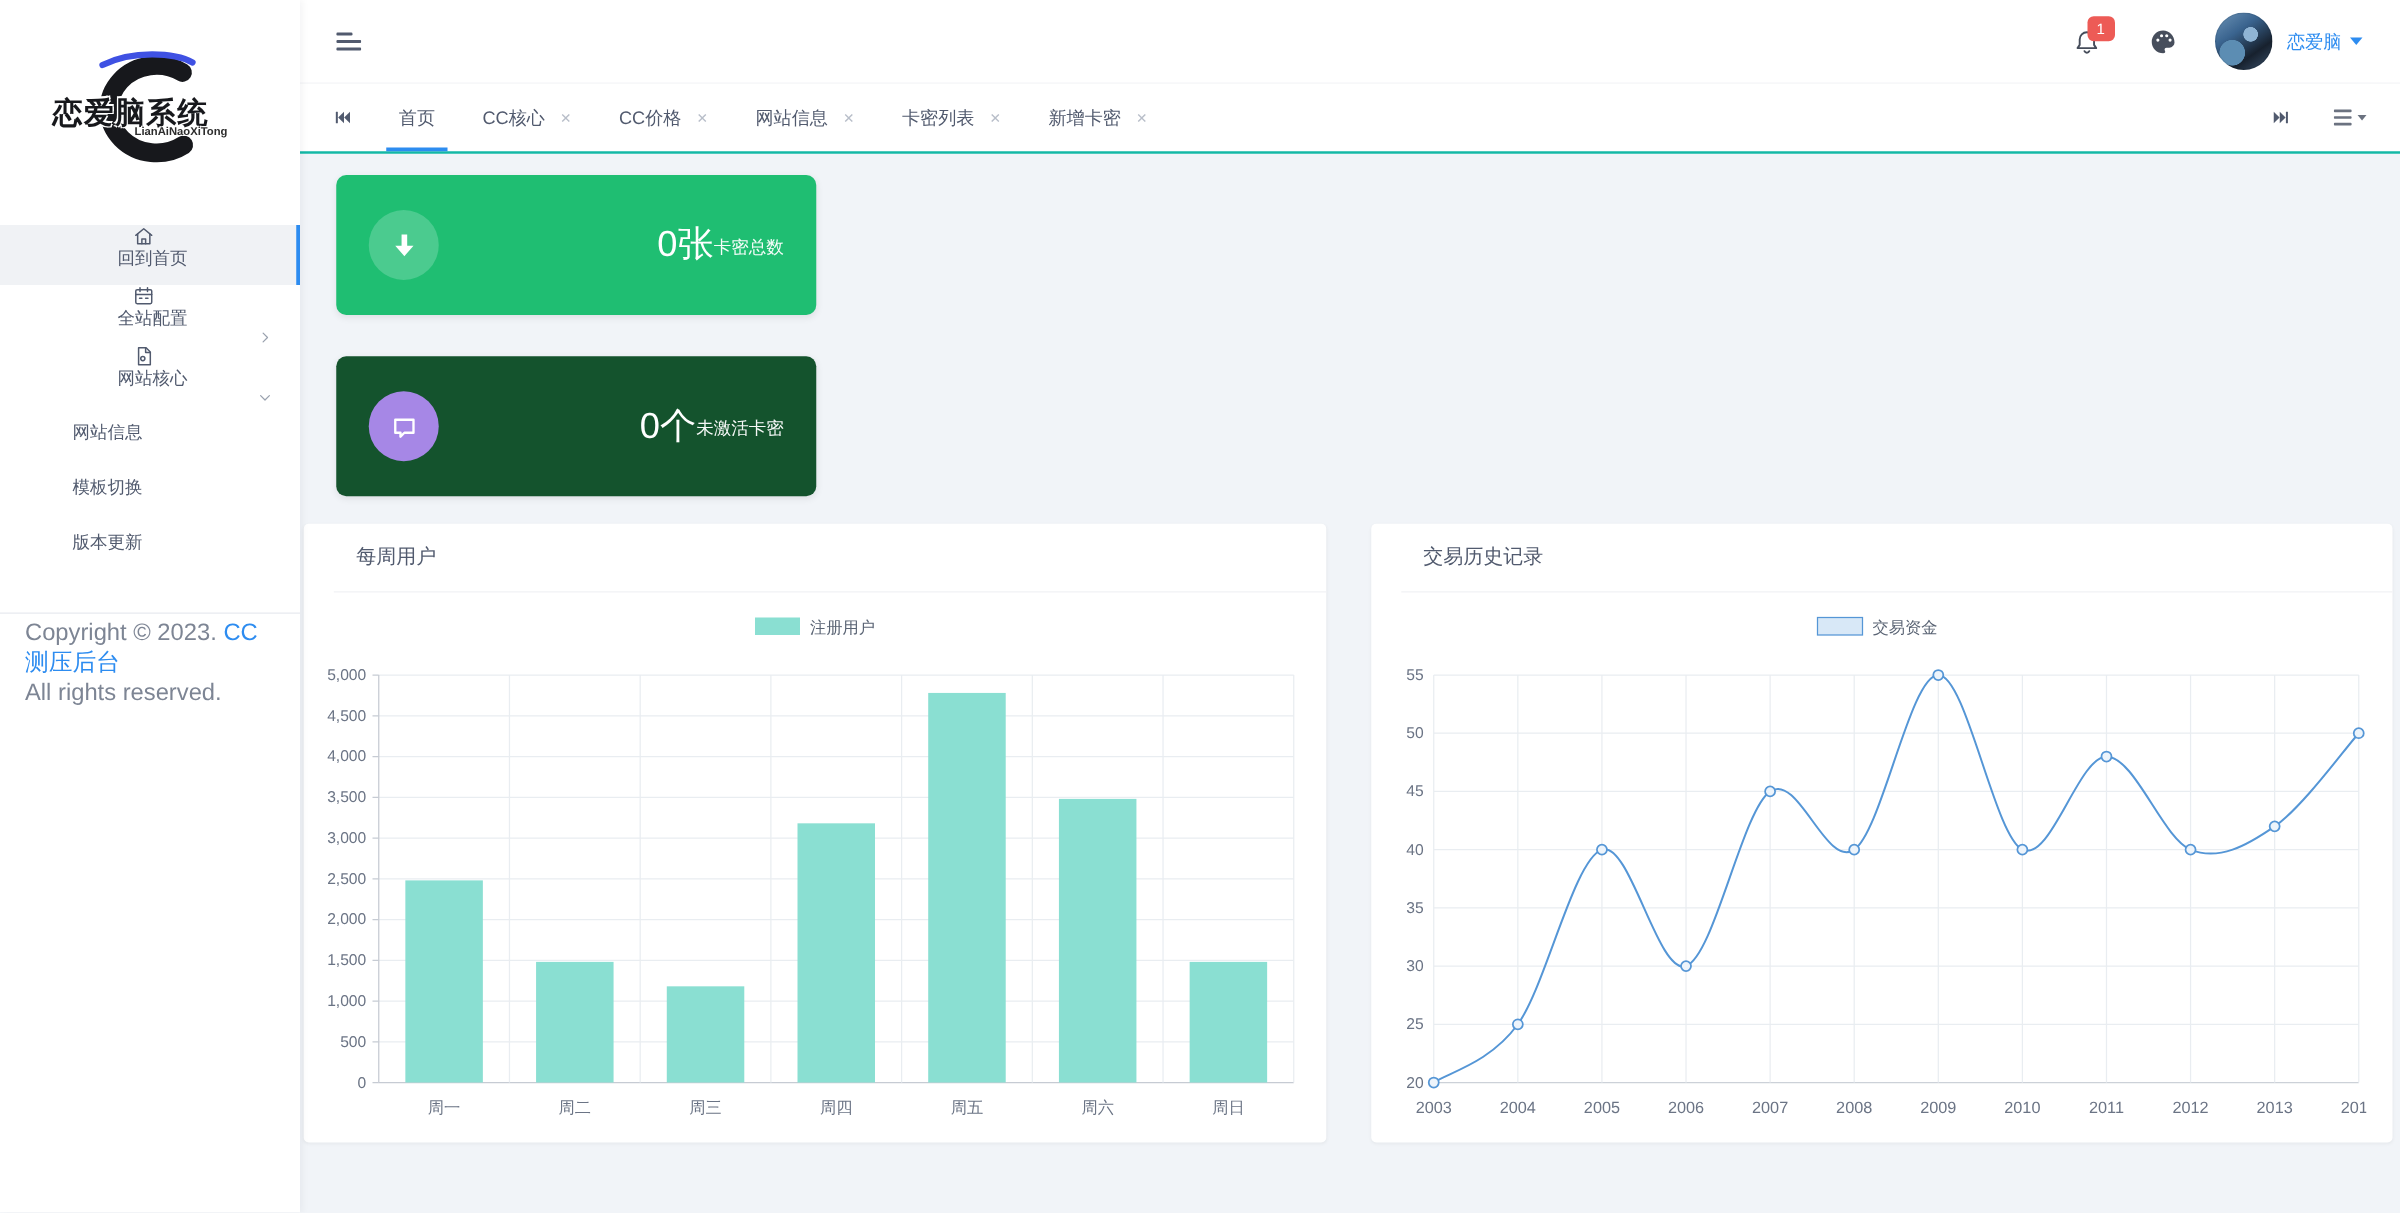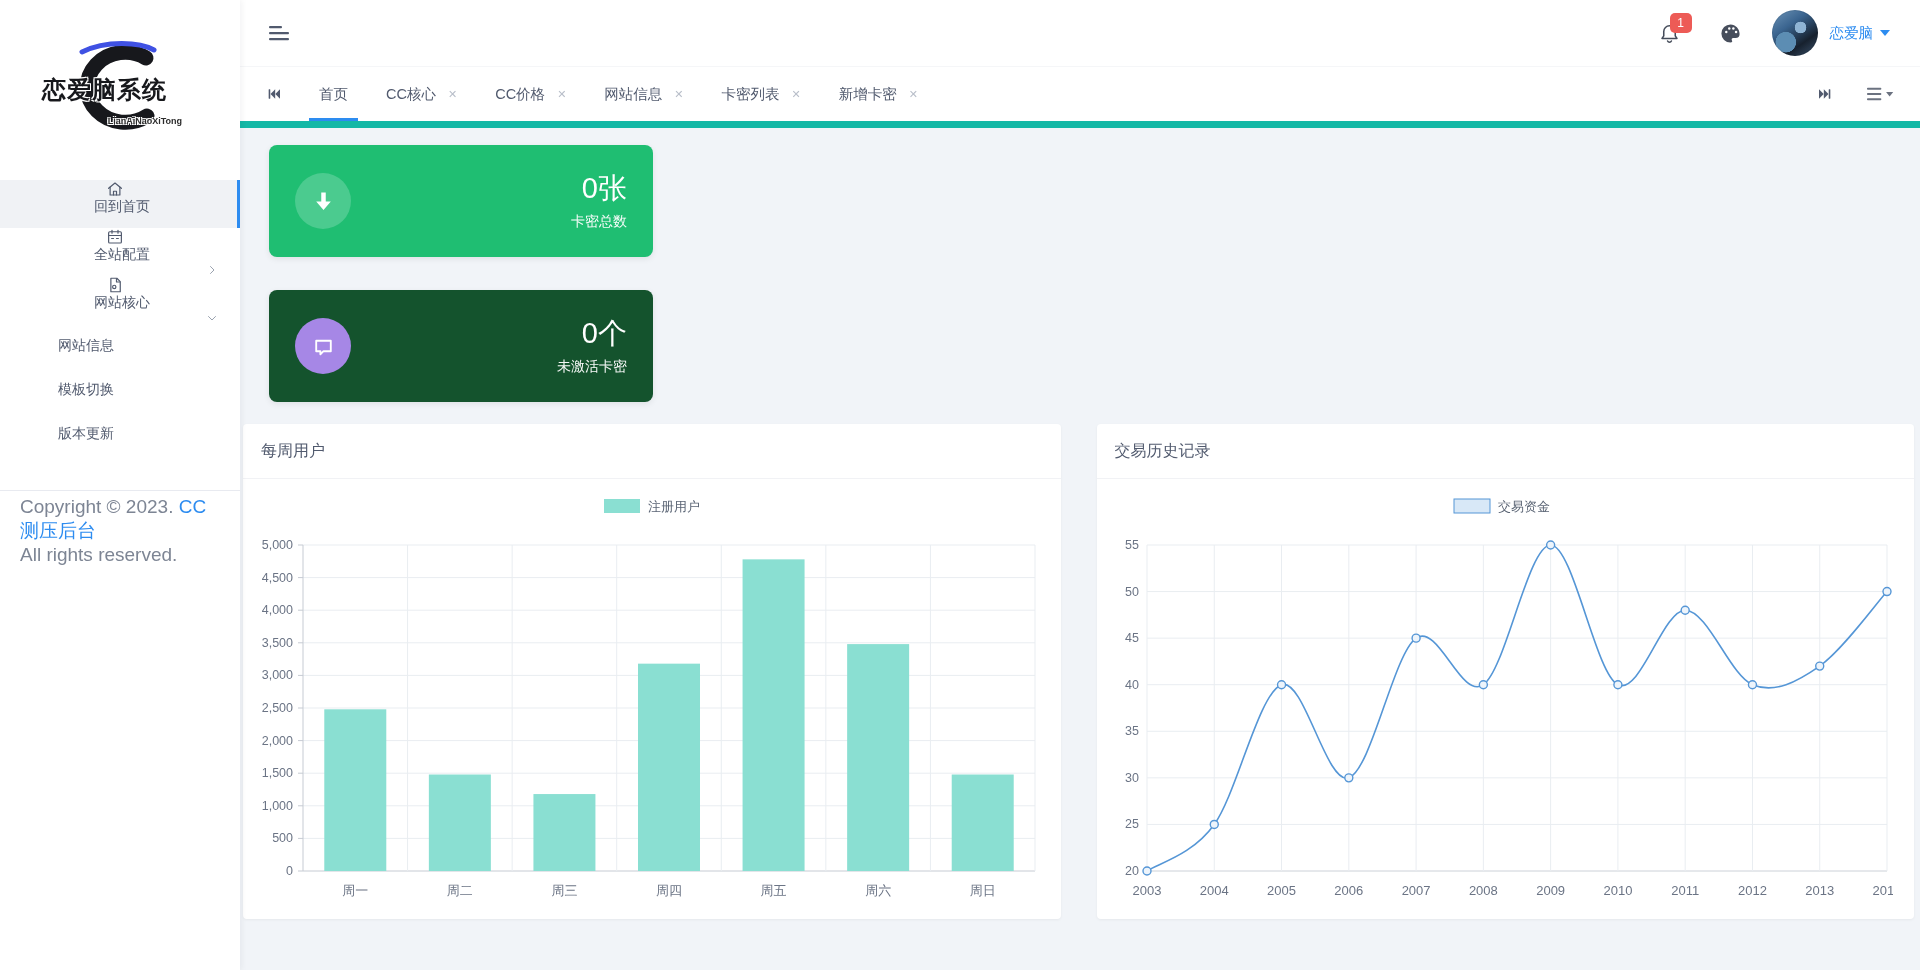--- a/index.html
+++ b/index.html
@@ -12,21 +12,21 @@
   .app{display:flex;width:1920px;height:970px;}
 
   
   .sidebar{width:240px;background:#fff;flex-shrink:0;position:relative;z-index:3;
            box-shadow:2px 0 6px rgba(0,21,41,.05);}
   .logo{position:relative;width:160px;height:150px;margin:14px auto 16px;}
   .logo svg{position:absolute;left:8px;top:18px;}
   .logo-title{position:absolute;left:2px;top:60px;width:156px;
     font-size:24px;font-weight:bold;color:#17181c;letter-spacing:1px;white-space:nowrap;
     text-shadow:-1px -1px 0 #fff,1px -1px 0 #fff,-1px 1px 0 #fff,1px 1px 0 #fff;}
-  .logo-sub{position:absolute;right:18px;top:102px;font-size:9px;font-weight:bold;color:#2d2d2d;
+  .logo-sub{position:absolute;right:18px;top:86px;font-size:9px;font-weight:bold;color:#2d2d2d;
     text-shadow:-1px -1px 0 #fff,1px -1px 0 #fff,-1px 1px 0 #fff,1px 1px 0 #fff;}
   .menu{margin-top:0;}
   .menu-item{height:48px;display:flex;align-items:center;padding:0 22px 0 26px;
     font-size:14px;color:#515a6e;cursor:pointer;position:relative;flex-direction:column;}
   .menu-item .mi-icon{width:18px;height:18px;margin-right:14px;display:inline-flex;}
   .menu-item .mi-arrow{margin-left:auto;display:inline-flex;}
   .menu-item.active{background:#f0f2f5;}
   .menu-item.active::after{content:"";position:absolute;right:0;top:0;bottom:0;width:3px;background:#2d8cf0;}
   .submenu-item{height:44px;display:flex;align-items:center;padding-left:58px;
     font-size:14px;color:#515a6e;cursor:pointer;}
@@ -47,47 +47,47 @@
   .avatar{width:46px;height:46px;border-radius:50%;margin-left:30px;cursor:pointer;
     background:
       radial-gradient(circle at 62% 38%, #8fb4d4 0 14%, rgba(0,0,0,0) 15%),
       radial-gradient(circle at 30% 70%, #5c8db3 0 22%, rgba(0,0,0,0) 23%),
       linear-gradient(145deg,#6e95b8 0%,#3a648f 35%,#17212e 70%,#3c536e 100%);
     box-shadow:inset 0 0 0 1px rgba(0,0,0,.08);}
   .username{margin-left:12px;color:#2d8cf0;font-size:14.5px;cursor:pointer;}
   .caret-down{width:0;height:0;margin-left:7px;border-left:5px solid transparent;
     border-right:5px solid transparent;border-top:6px solid #2d8cf0;cursor:pointer;}
 
-  .tabbar{height:54px;background:#fff;border-top:1px solid #f5f6f8;border-bottom:7px solid #14b8a6;
+  .tabbar{height:54px;background:#fff;border-top:1px solid #f5f6f8;border-bottom:2px solid #14b8a6;
     display:flex;align-items:center;padding:0 22px;}
   .tab-nav{display:inline-flex;align-items:center;cursor:pointer;padding:0 4px;}
   .tab-list{flex:1;display:flex;align-items:stretch;height:100%;margin-left:14px;}
   .tab{display:flex;align-items:center;padding:0 16px;margin:0 3px;font-size:14.5px;
     color:#515a6e;cursor:pointer;position:relative;white-space:nowrap;}
   .tab.active::after{content:"";position:absolute;left:6px;right:6px;bottom:0;height:3px;background:#2d8cf0;}
   .tab-close{margin-left:12px;font-size:11px;color:#b8bec9;cursor:pointer;}
   .tab-nav.right{margin-right:26px;}
 
   
   .content{flex:1;padding-top:17px;overflow:hidden;}
   .stat-wrap{padding-left:29px;}
   .stat-card{width:384px;height:112px;border-radius:8px;color:#fff;display:flex;
     align-items:center;padding:0 26px;box-sizing:border-box;margin-bottom:33px;
     box-shadow:0 2px 6px rgba(0,0,0,.08);}
   .sc-icon{width:56px;height:56px;border-radius:50%;display:inline-flex;
     align-items:center;justify-content:center;}
-  .sc-text{margin-left:auto;text-align:right;display:flex;flex-direction:column;}
+  .sc-text{margin-left:auto;text-align:right;display:flex;flex-direction:row;}
   .sc-value{font-size:29px;line-height:32px;}
   .sc-label{font-size:14px;margin-top:9px;opacity:.96;}
 
   .charts-row{display:flex;gap:36px;margin:-11px 6px 0 3px;}
   .chart-card{background:#fff;border-radius:4px;flex:1;height:495px;min-width:0;
     box-shadow:0 1px 3px rgba(0,0,0,.05);}
   .card-title{height:54px;line-height:54px;padding:0 18px;font-size:16px;color:#515a6e;
-    border-bottom:1px solid #f1f2f5;}
+    border-bottom:1px solid #f1f2f5;margin-left:24px;}
   .chart-body{padding:4px 14px 0;}
 </style>
 </head>
 <body>
 
 <div class="app">
 
   <aside class="sidebar">
     <div class="logo">
       <svg width="150" height="110" viewBox="0 0 150 110">

